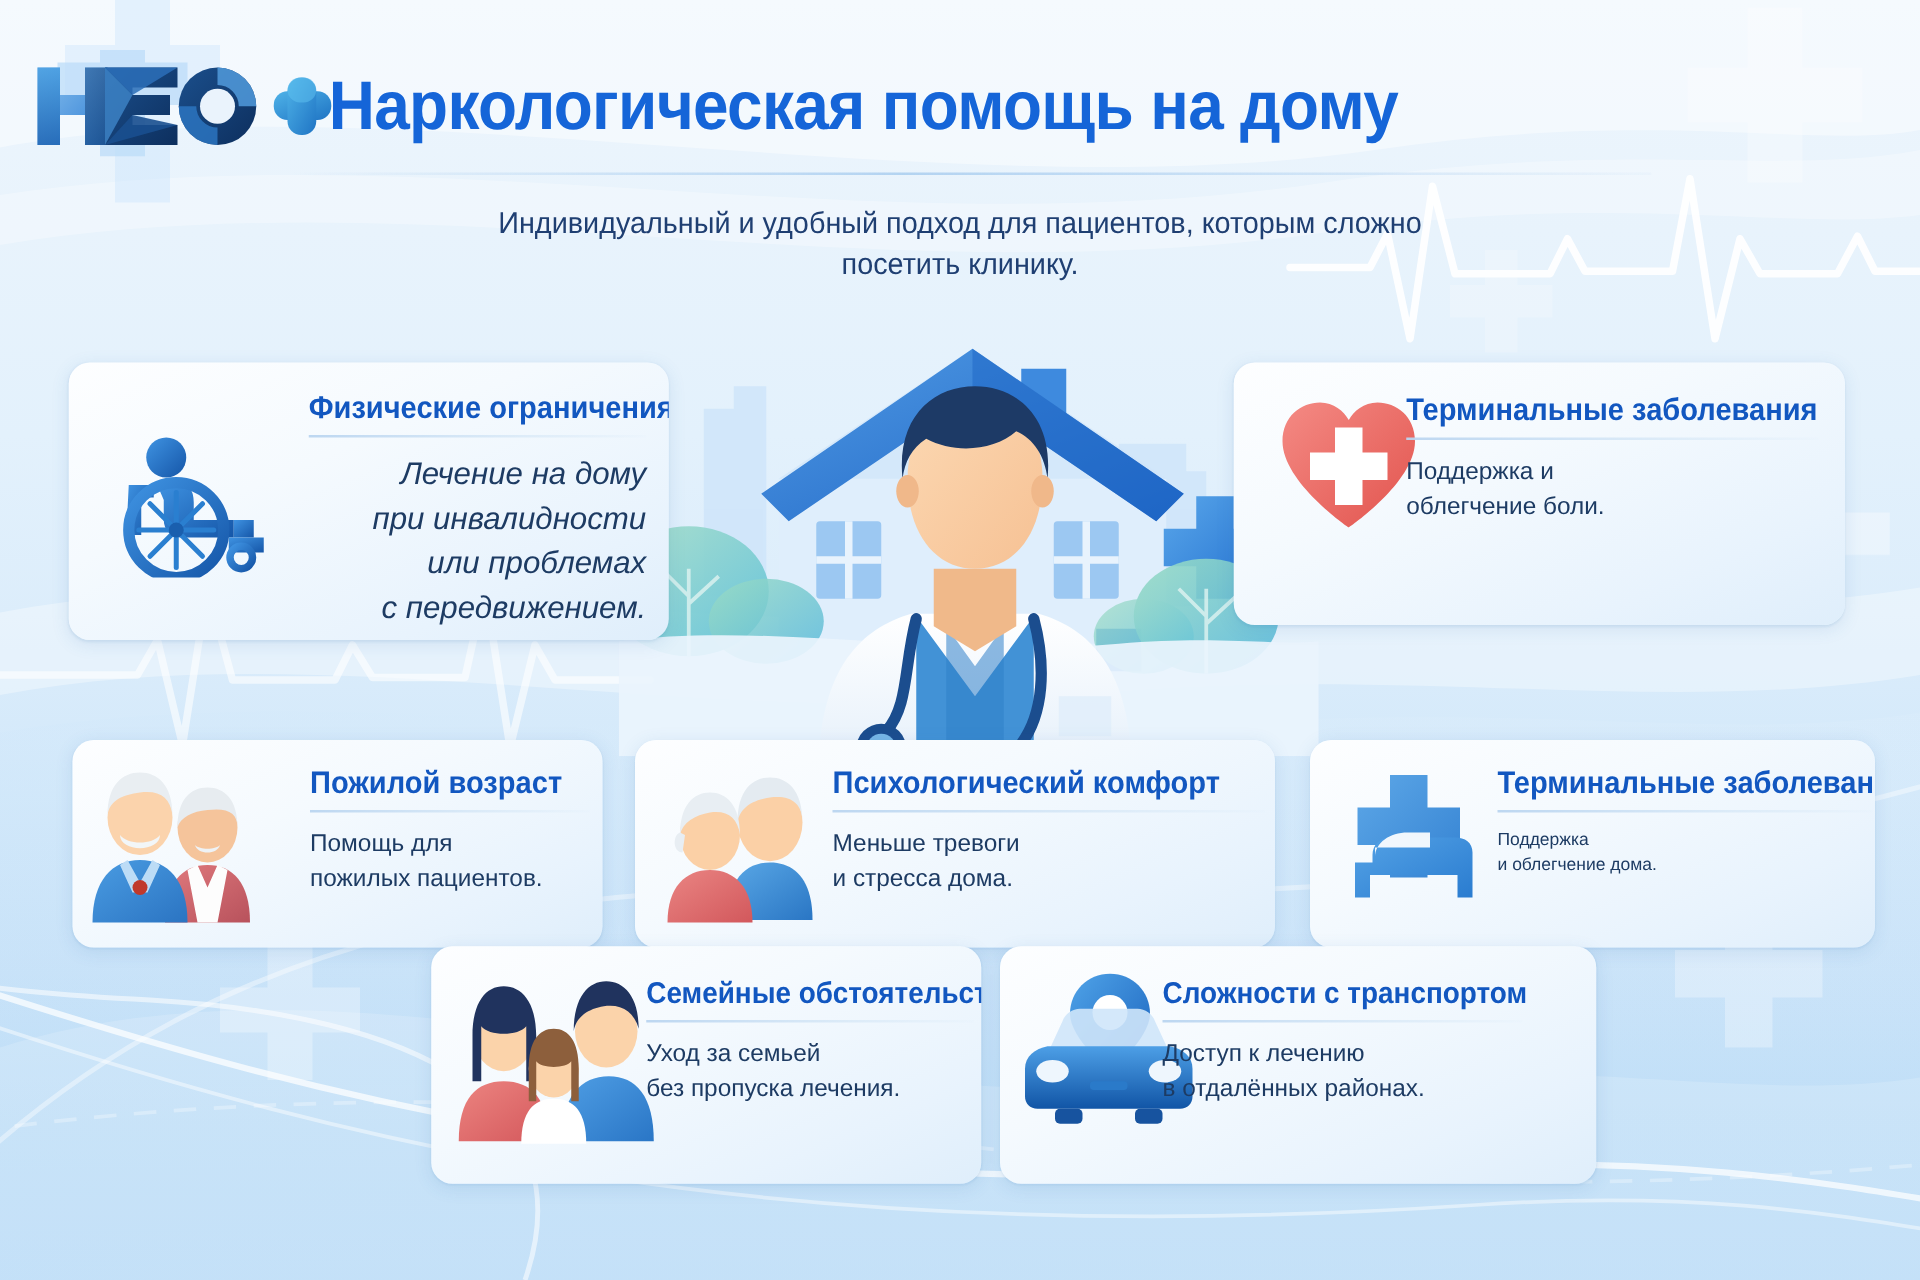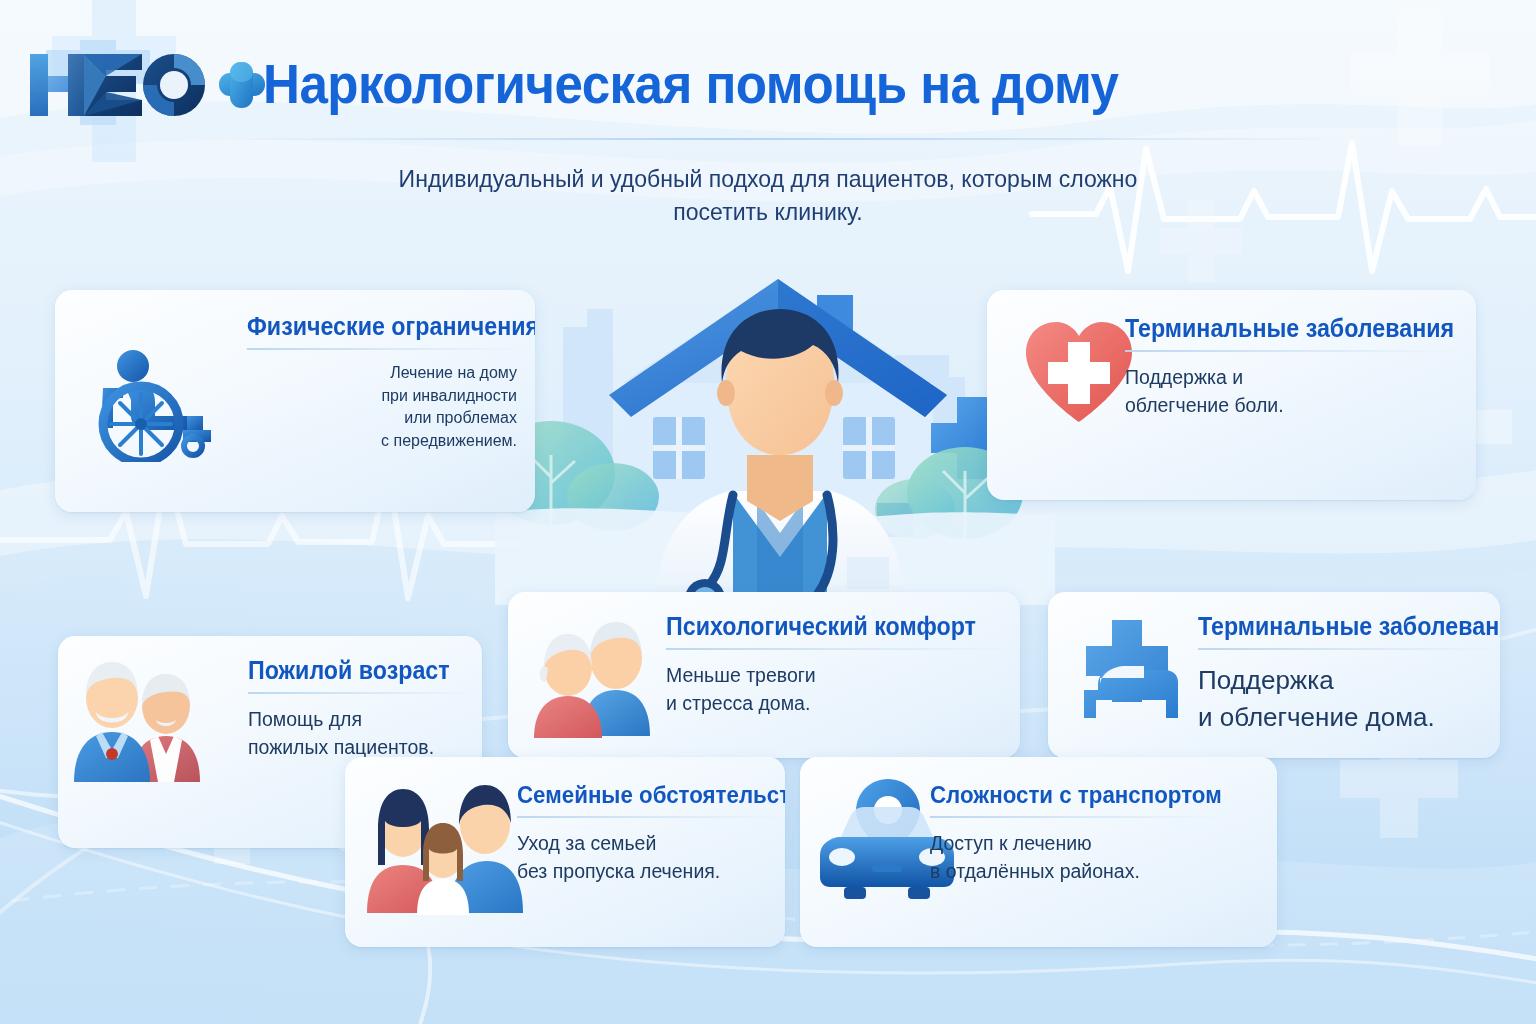--- a/index.html
+++ b/index.html
@@ -87,45 +87,45 @@
     color:#1d3b63;
     line-height:1.42;
   }
   .card-desc span { display:block; }
 
   
   #card-physical { left:55px;  top:290px; width:480px; height:222px; }
   #card-physical .card-icon { left:28px; top:22px; width:150px; height:150px; }
   #card-physical .card-body { left:192px; top:24px; width:270px;text-align:right; }
   #card-physical .card-title { font-size:25px; }
-  #card-physical .card-desc { font-size:16px; }
+  #card-physical .card-desc { font-size:25px;font-style:italic; }
 
   #card-terminal-heart { left:987px; top:290px; width:489px; height:210px; }
   #card-terminal-heart .card-icon { left:33px; top:24px; width:118px; height:112px; }
   #card-terminal-heart .card-body { left:138px; top:26px; width:330px; }
   #card-terminal-heart .card-title { font-size:25px; }
   #card-terminal-heart .card-desc { font-size:19.5px; }
 
-  #card-elderly { left:58px;  top:592px; width:424px; height:212px;margin-top:44px; }
+  #card-elderly { left:58px;  top:592px; width:424px; height:166px; }
   #card-elderly .card-icon { left:12px; top:14px; width:140px; height:140px; }
   #card-elderly .card-body { left:190px; top:22px; width:224px; }
   #card-elderly .card-title { font-size:25px; }
   #card-elderly .card-desc { font-size:19.5px; }
 
   #card-comfort { left:508px; top:592px; width:512px; height:166px; }
   #card-comfort .card-icon { left:22px; top:14px; width:130px; height:135px; }
   #card-comfort .card-body { left:158px; top:22px; width:346px; }
   #card-comfort .card-title { font-size:25px; }
   #card-comfort .card-desc { font-size:19.5px; }
 
   #card-terminal-bed { left:1048px; top:592px; width:452px; height:166px; }
   #card-terminal-bed .card-icon { left:22px; top:16px; width:122px; height:124px; }
   #card-terminal-bed .card-body { left:150px; top:22px; width:300px; }
   #card-terminal-bed .card-title { font-size:25px; }
-  #card-terminal-bed .card-desc { font-size:26px; }
+  #card-terminal-bed .card-desc { font-size:14px; }
 
   #card-family { left:345px; top:757px; width:440px; height:190px; }
   #card-family .card-icon { left:20px; top:14px; width:160px; height:145px; }
   #card-family .card-body { left:172px; top:26px; width:262px; }
   #card-family .card-title { font-size:24px; }
   #card-family .card-desc { font-size:19.5px; }
 
   #card-transport { left:800px; top:757px; width:477px; height:190px; }
   #card-transport .card-icon { left:16px; top:16px; width:140px; height:140px; }
   #card-transport .card-body { left:130px; top:26px; width:288px; }

